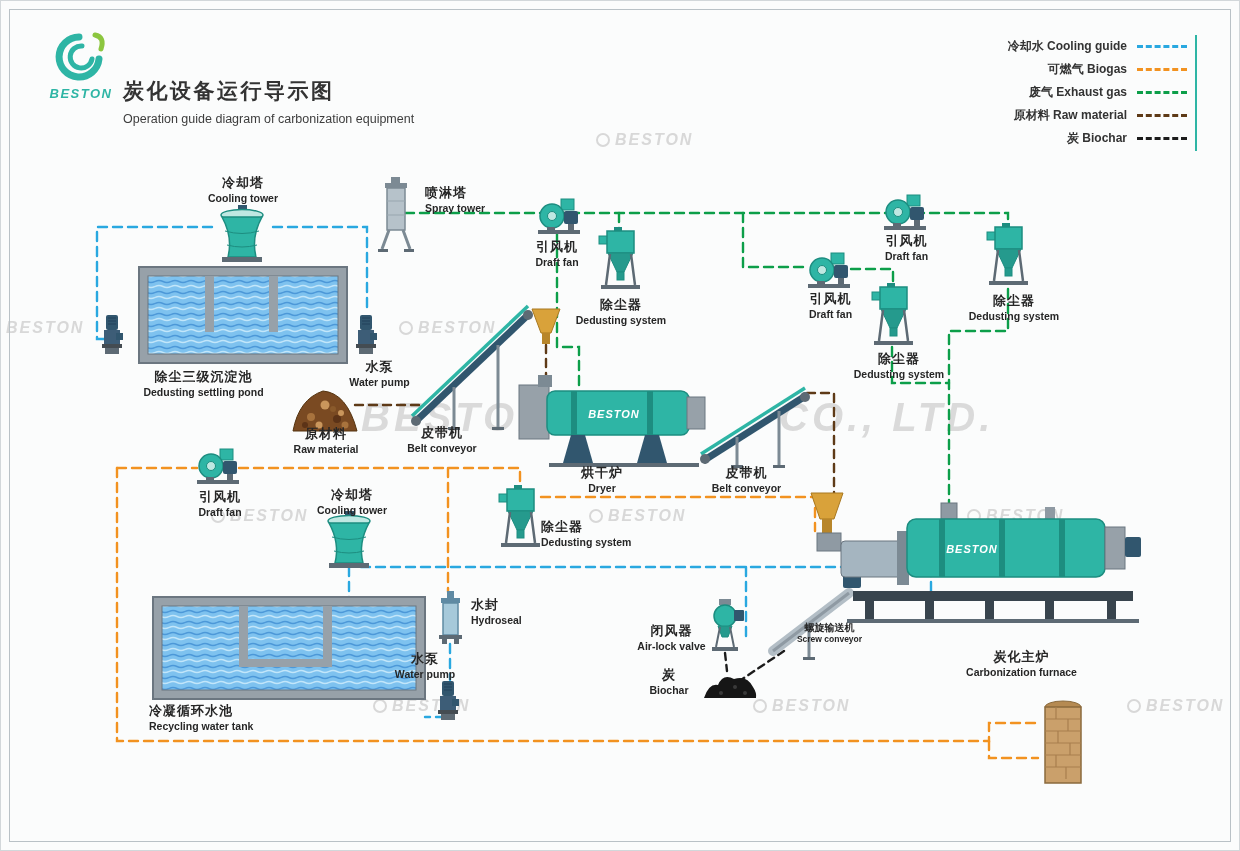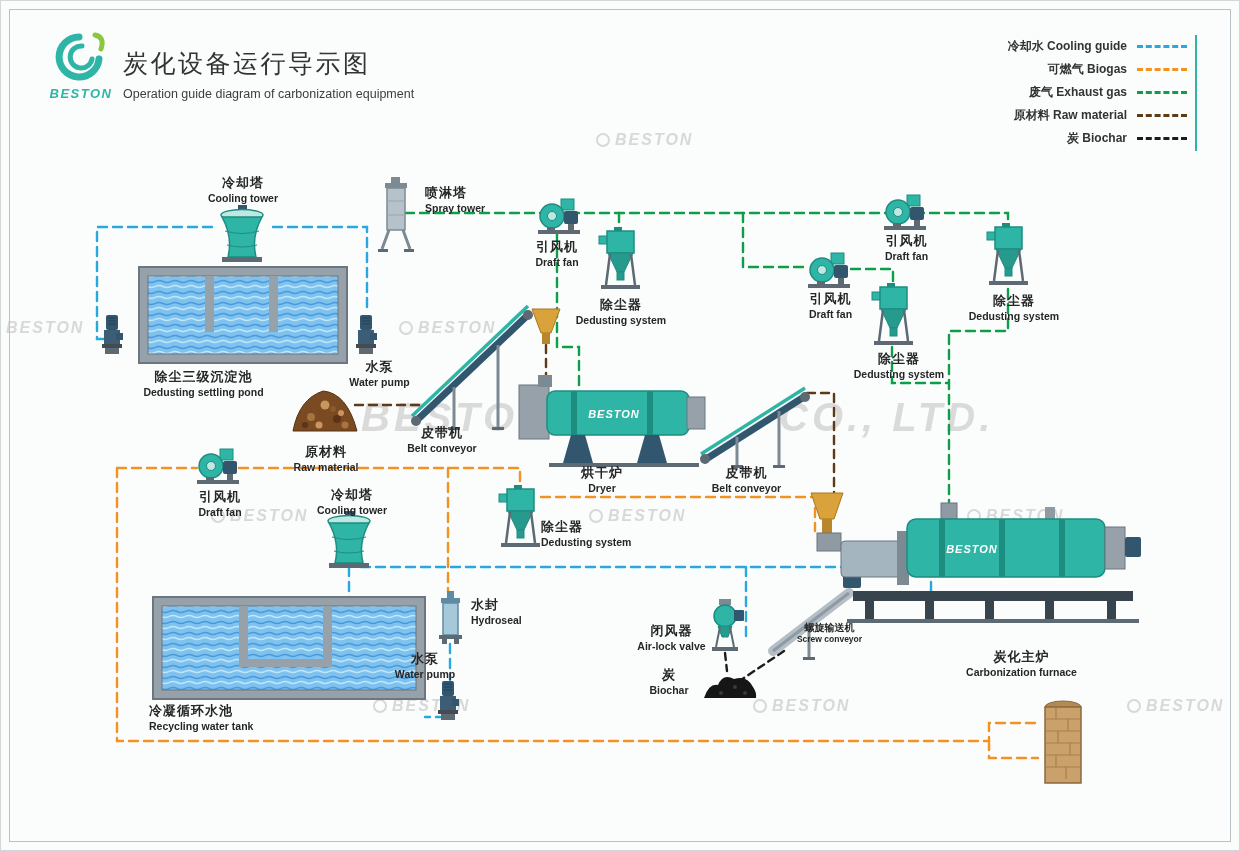--- a/index.html
+++ b/index.html
@@ -7,21 +7,21 @@
     --teal:#2eb5a5; --teal-d:#1d8d80; --navy:#31566e;
   }
   html,body{margin:0;padding:0;background:#e9ebed;font-family:"Liberation Sans","DejaVu Sans",sans-serif;}
   #stage{position:relative;width:1240px;height:851px;background:#fbfcfc;border:1px solid #d2d7da;box-sizing:border-box;overflow:hidden;}
   .frame{position:absolute;inset:8px;border:1px solid #b9c1c6;pointer-events:none;z-index:4;}
 
   
   #logo{position:absolute;left:48px;top:28px;z-index:6;text-align:center;}
   #logo .brand-text{color:var(--teal);font-weight:700;font-style:italic;font-size:13px;letter-spacing:1.5px;margin-top:1px;}
   #title{position:absolute;left:122px;top:46px;z-index:6;}
-  #title .t-zh{font-size:25px;font-weight:400;color:#333;letter-spacing:2.5px;}
+  #title .t-zh{font-size:21px;font-weight:700;color:#333;letter-spacing:2.5px;margin-top:30px;}
   #title .t-en{font-size:12.5px;font-weight:400;color:#3d3d3d;margin-top:7px;}
 
   
   #legend{position:absolute;top:38px;right:52px;z-index:6;}
   .lg-row{display:flex;align-items:center;justify-content:flex-end;margin-bottom:9px;height:14px;}
   .lg-label{font-size:12px;color:#333;font-weight:600;white-space:nowrap;}
   .lg-swatch{width:50px;height:0;border-top:3px dashed #000;margin-left:10px;}
   .sw-water{border-color:var(--c-water);}
   .sw-biogas{border-color:var(--c-biogas);}
   .sw-exhaust{border-color:var(--c-exhaust);}
@@ -393,21 +393,21 @@
     <span class="en">Dedusting system</span>
   </div>
   <div class="lbl" style="left:110px;top:368px;width:185px">
     <span class="zh">除尘三级沉淀池</span>
     <span class="en">Dedusting settling pond</span>
   </div>
   <div class="lbl" style="left:336px;top:358px;width:85px">
     <span class="zh">水泵</span>
     <span class="en">Water pump</span>
   </div>
-  <div class="lbl" style="left:280px;top:443px;width:90px">
+  <div class="lbl" style="left:280px;top:425px;width:90px">
     <span class="zh">原材料</span>
     <span class="en">Raw material</span>
   </div>
   <div class="lbl" style="left:396px;top:424px;width:90px">
     <span class="zh">皮带机</span>
     <span class="en">Belt conveyor</span>
   </div>
   <div class="lbl" style="left:566px;top:464px;width:70px">
     <span class="zh">烘干炉</span>
     <span class="en">Dryer</span>

